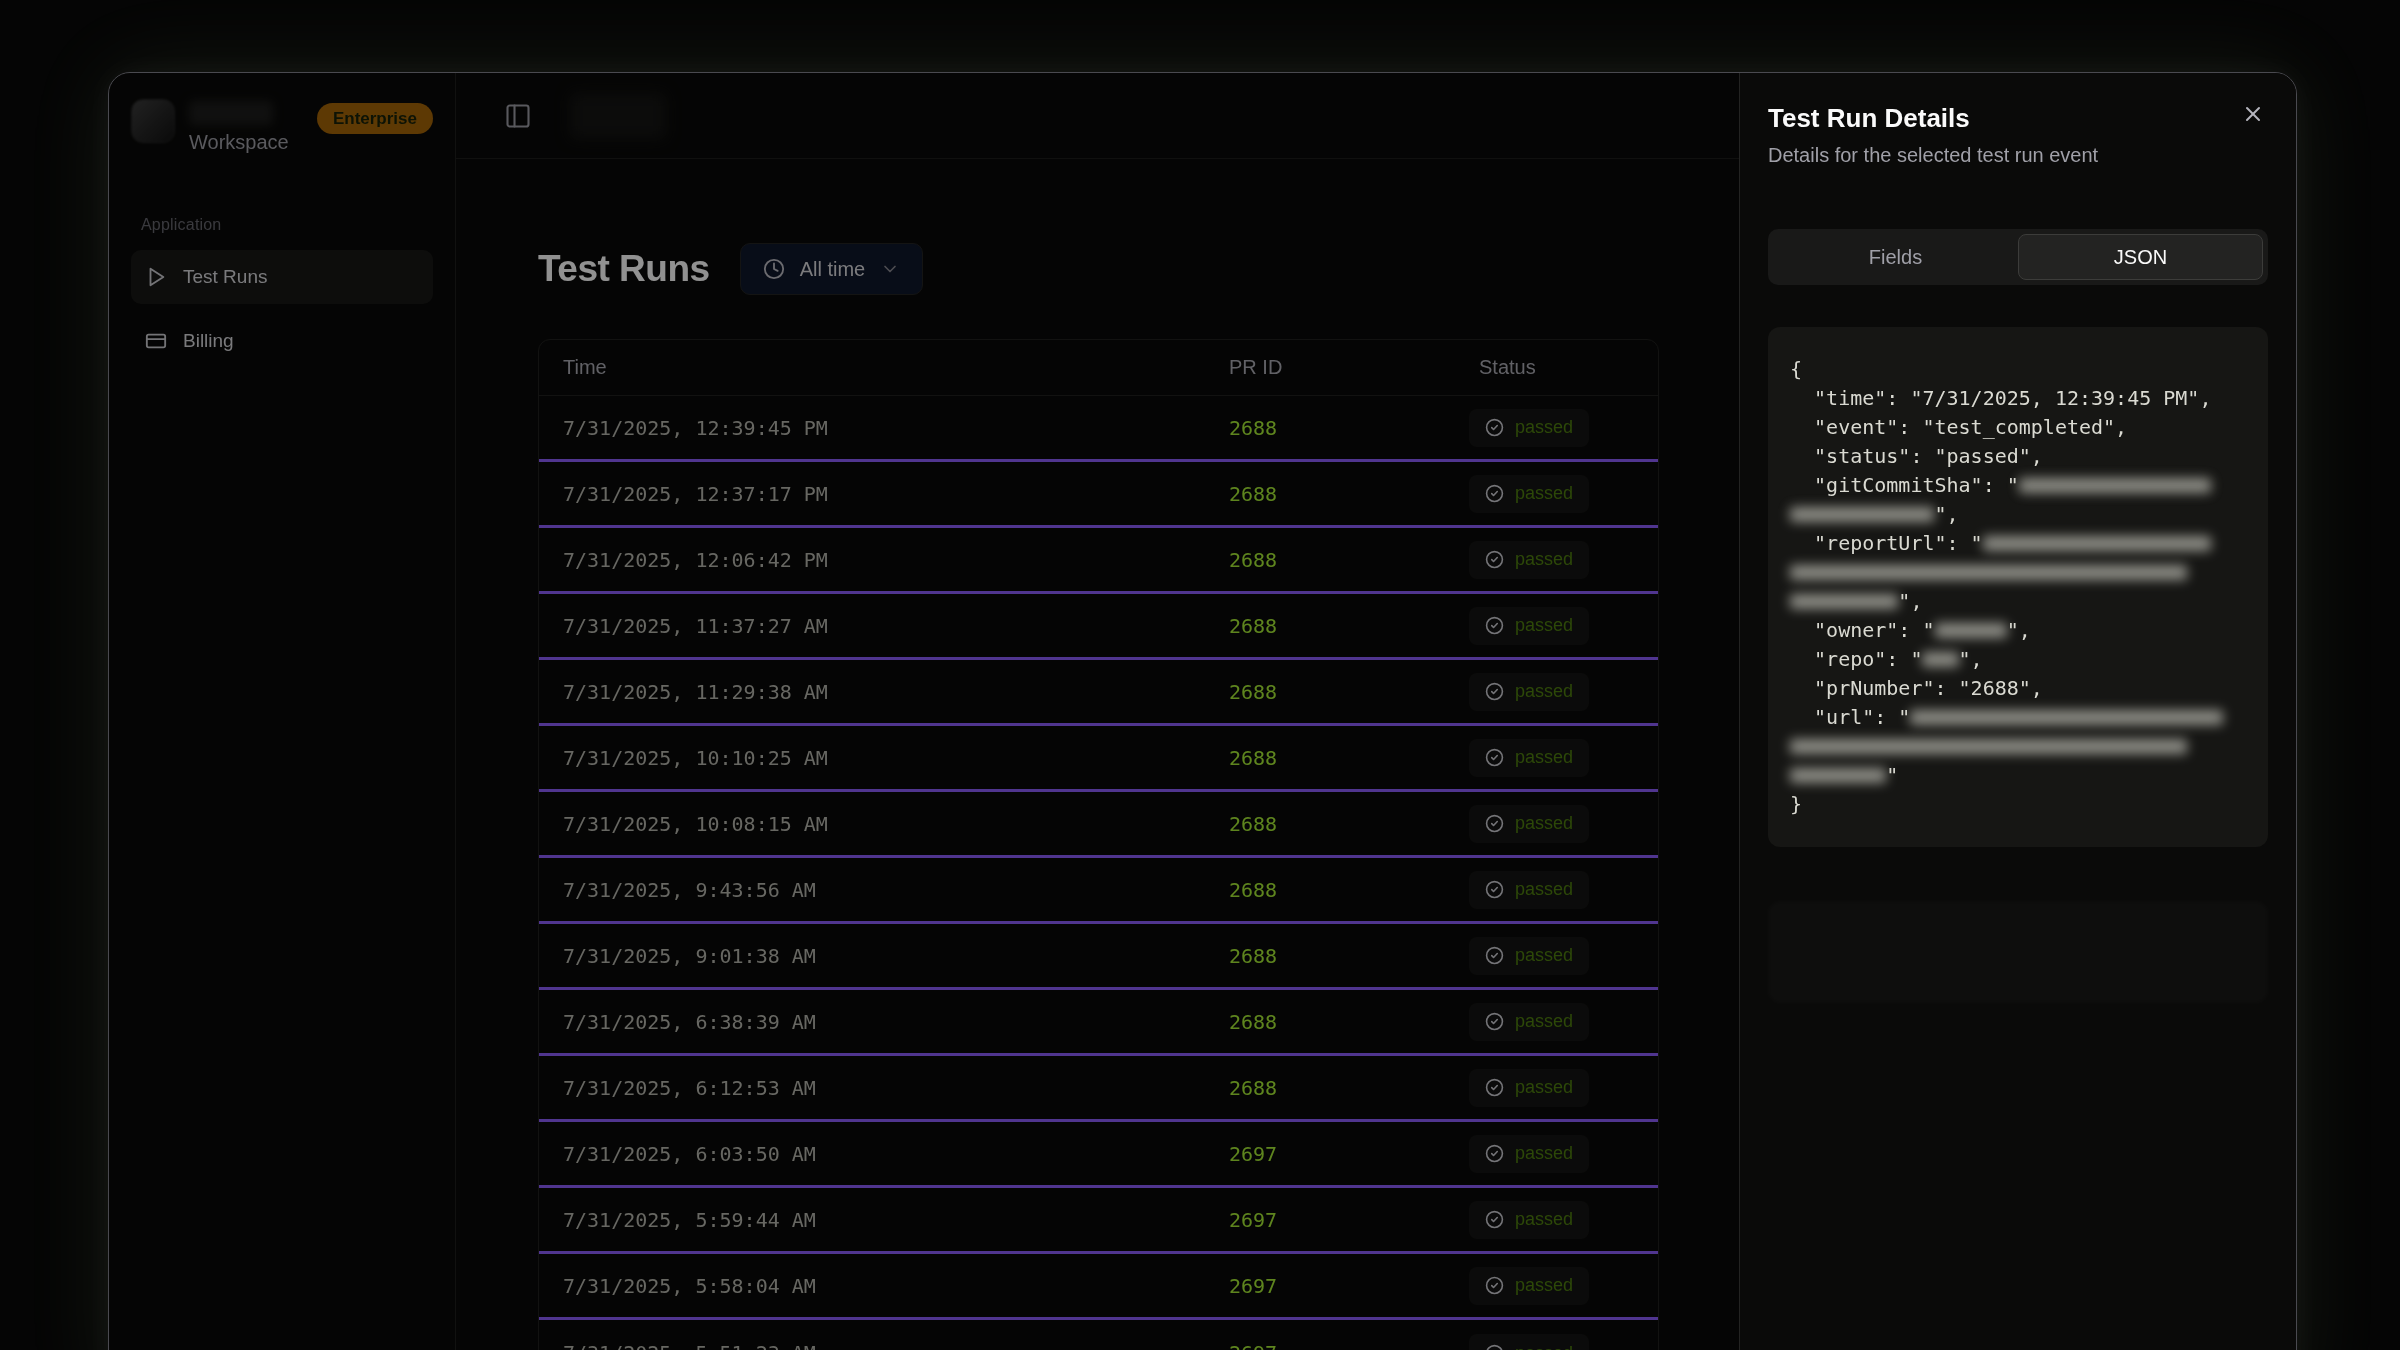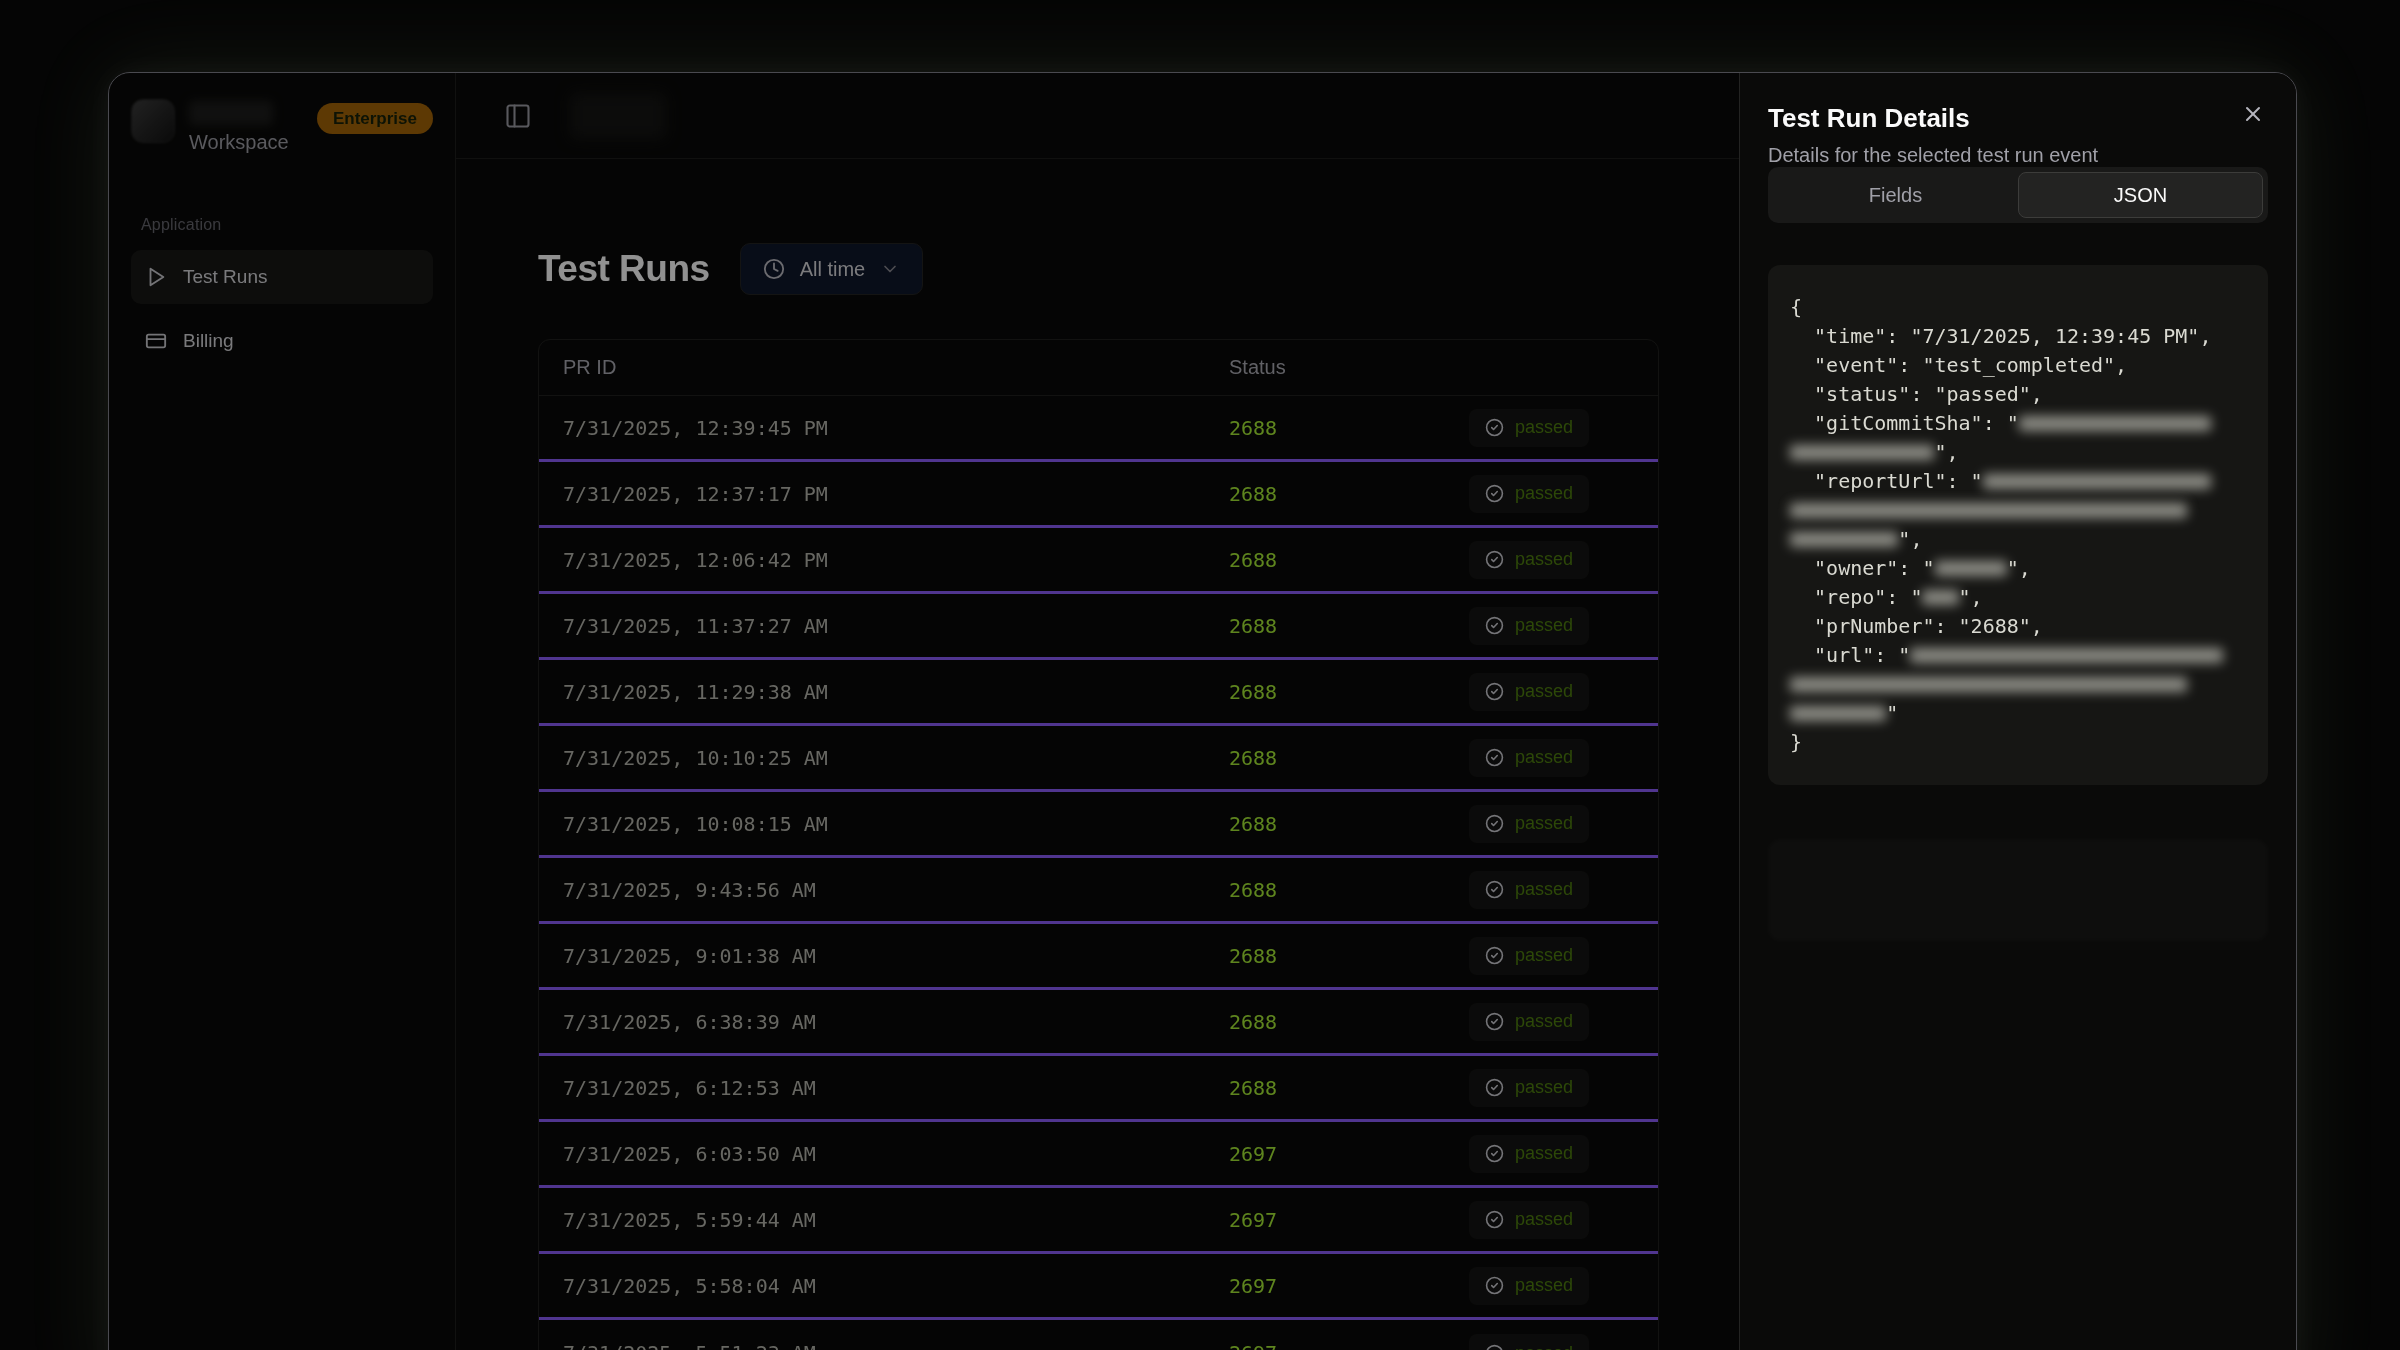--- a/index.html
+++ b/index.html
@@ -57,21 +57,21 @@
 
   
   .dim-overlay { position:absolute; left:0; top:0; bottom:0; width:1632px; background:rgba(0,0,0,0.42); z-index:5; pointer-events:none; }
 
   
   .drawer { position:absolute; top:0; right:0; bottom:0; width:557px; background:#0a0a09; border-left:1px solid #232322; z-index:10; padding:30px 28px; }
   .drawer-title { font-size:26px; font-weight:700; color:#fafafa; }
   .drawer-sub { margin-top:10px; font-size:20px; color:#a0a0a8; }
   .close-btn { position:absolute; top:26px; right:28px; width:30px; height:30px; display:flex; align-items:center; justify-content:center; cursor:pointer; }
   .close-btn svg { width:24px; height:24px; stroke:#b5b5bd; }
-  .tabs { display:grid; grid-template-columns:1fr 1fr; background:#191918; border-radius:10px; padding:5px; height:56px; }
+  .tabs { margin-top:62px; display:grid; grid-template-columns:1fr 1fr; background:#191918; border-radius:10px; padding:5px; height:56px; }
   .tab { display:flex; align-items:center; justify-content:center; font-size:20px; color:#a0a0a8; border-radius:8px; cursor:pointer; }
   .tab.active { background:#232322; border:1px solid #3c3c3a; color:#fafafa; font-weight:500; }
   .codebox { margin-top:42px; background:#161614; border-radius:12px; padding:28px 22px; font-family:"DejaVu Sans Mono", monospace; font-size:20px; line-height:29px; color:#dadad2; white-space:pre; overflow:hidden; }
   .code-line { height:29px; }
   .redact-code { display:inline-block; height:15px; border-radius:3px; background:#b4b4ab; filter:blur(6px); opacity:.75; margin-bottom:-1px; }
   .ghost-block { margin-top:54px; height:102px; border-radius:12px; background:rgba(255,255,255,0.018); filter:blur(2px); }
 </style>
 </head>
 <body>
 
@@ -128,20 +128,21 @@
               </svg>
             <span>All time</span>
             <svg class="chev" width="20" height="20" viewBox="0 0 24 24" fill="none" stroke-width="2" stroke-linecap="round" stroke-linejoin="round">
                 <polyline points="6 9 12 15 18 9"></polyline>
               </svg>
           </div>
         </div>
 
         <div class="table">
           <div class="t-head">
+            <div>Time</div>
             <div>PR ID</div>
             <div>Status</div>
           </div>
           <div>
 
               <div class="t-row">
                 <div class="cell-time">7/31/2025, 12:39:45 PM</div>
                 <div class="cell-pr"><span class="pr-link">2688</span></div>
                 <div>
                   <span class="status-badge">

